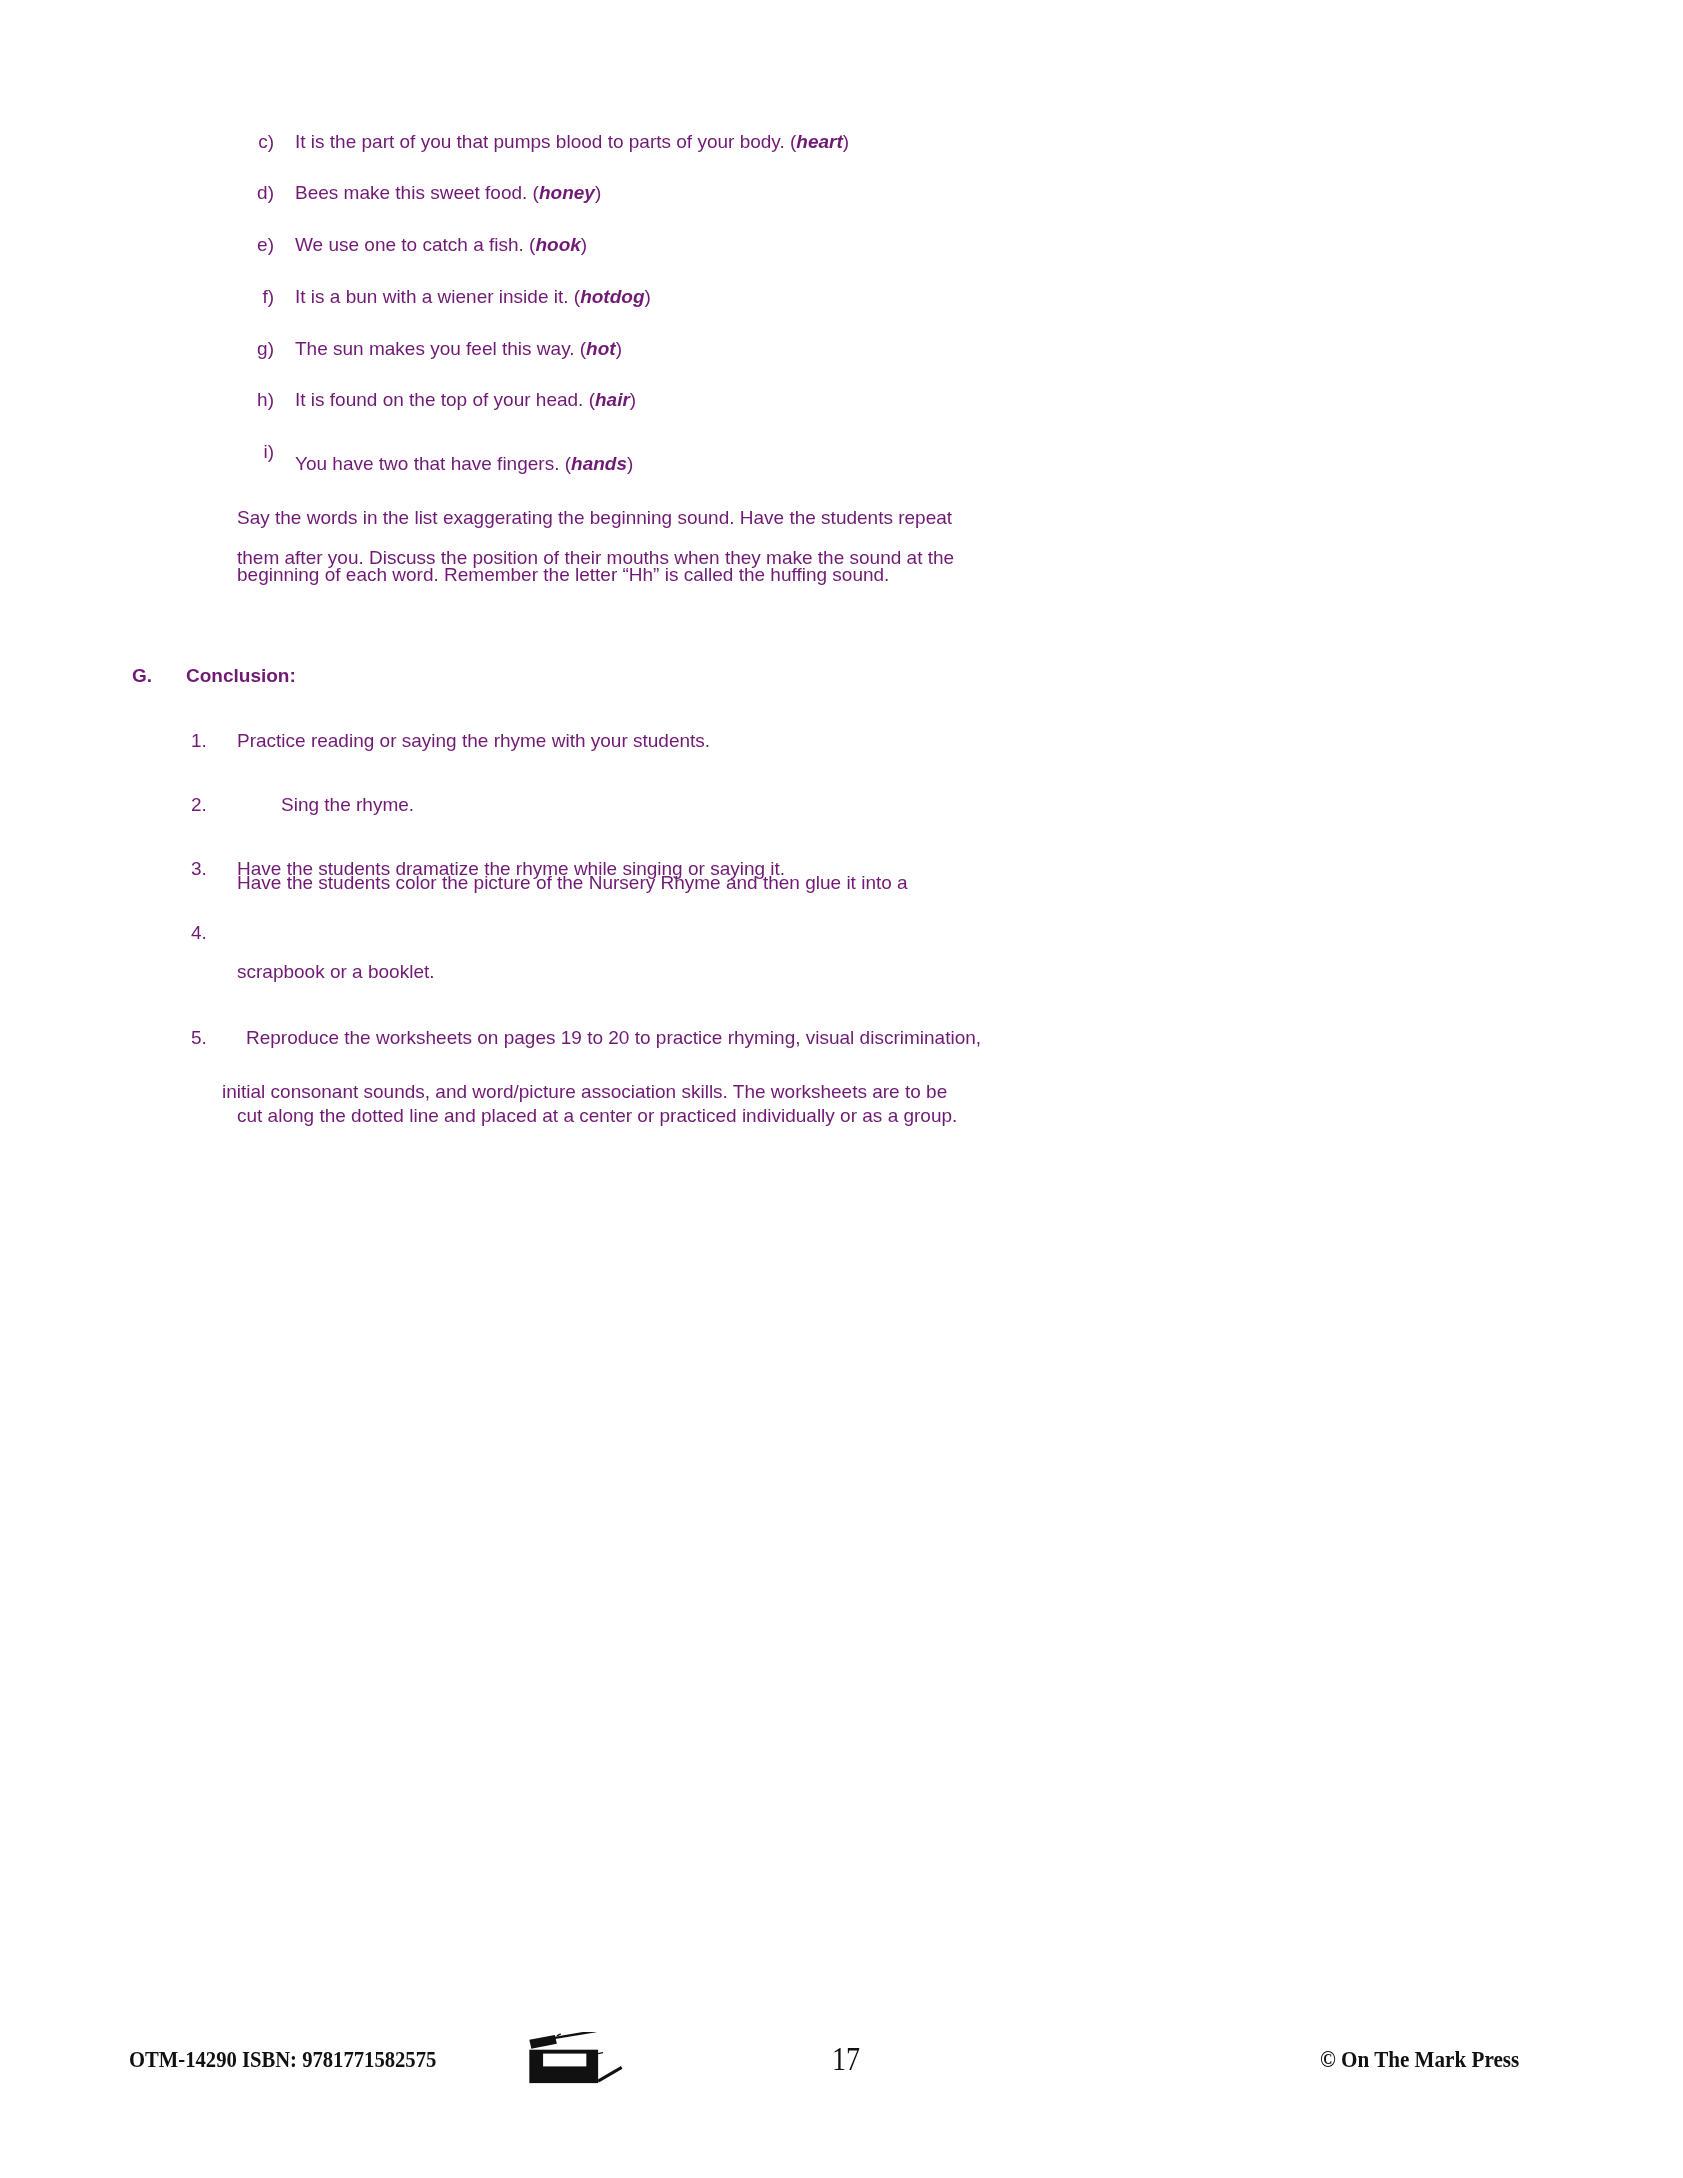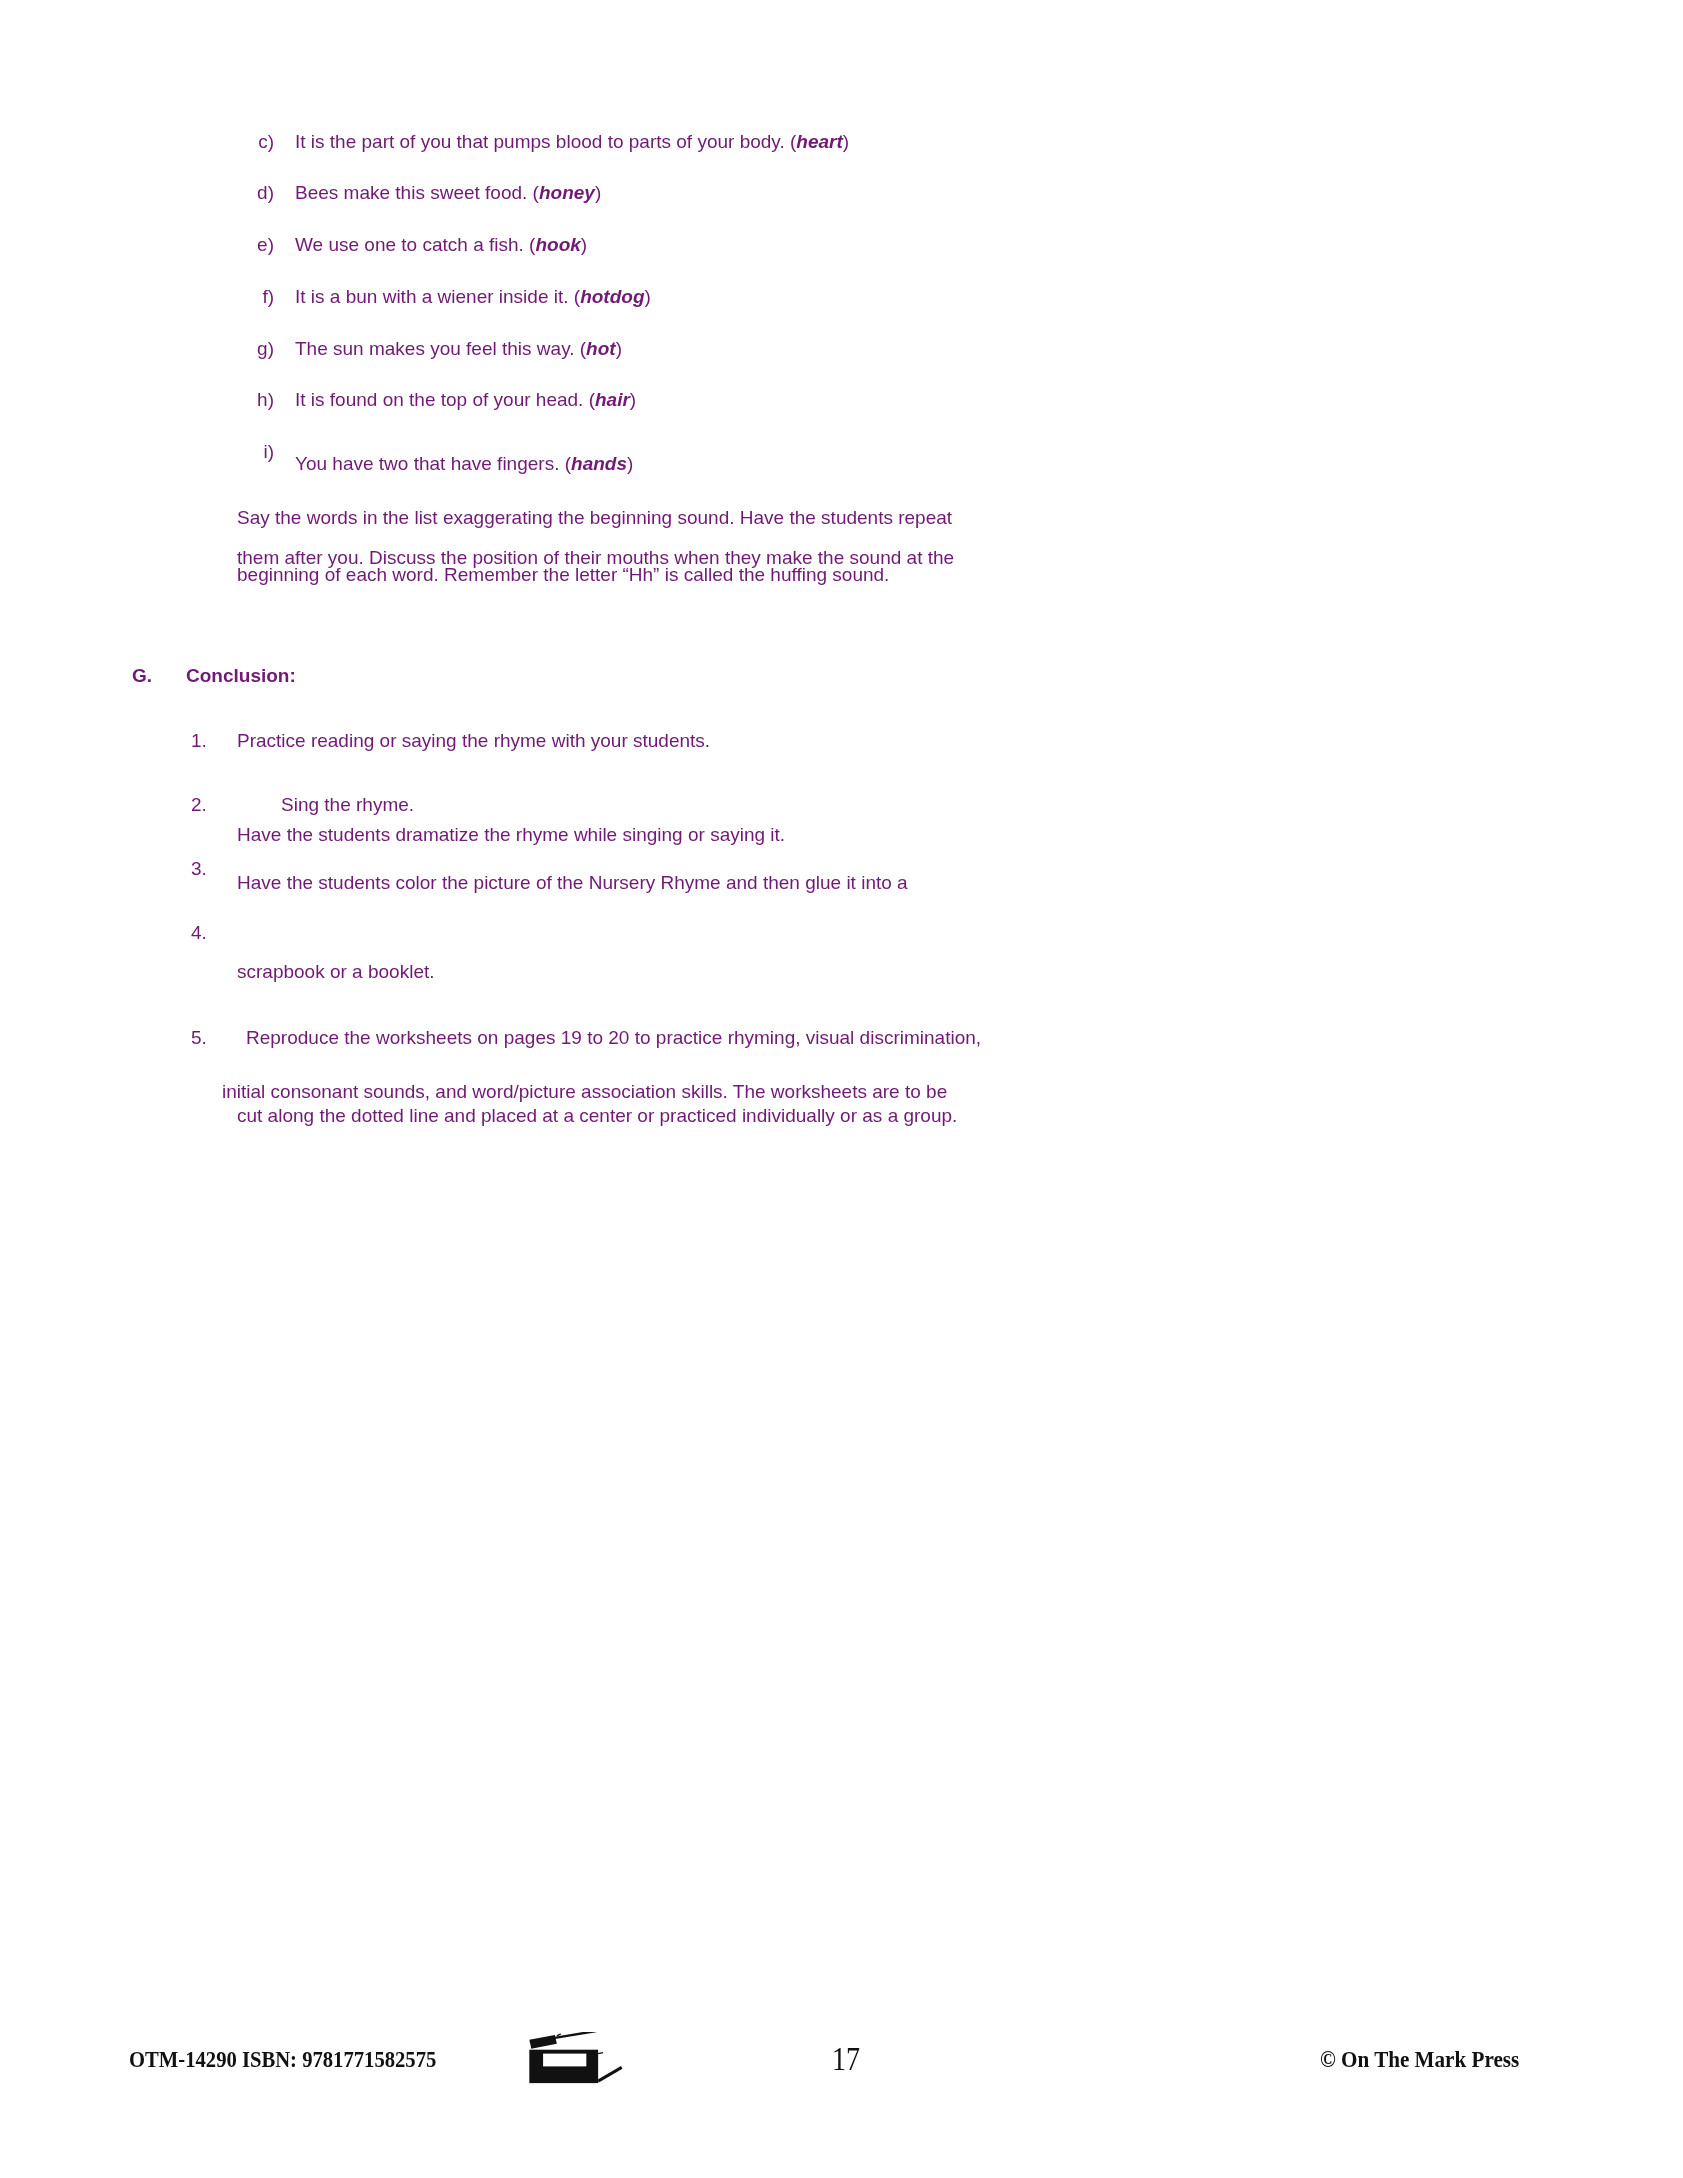--- a/index.html
+++ b/index.html
@@ -71,21 +71,21 @@
     <div>
       <div class="ln" style="left:191px; top:726px;">1.</div>
       <div class="ln" style="left:237px; top:726px;">Practice reading or saying the rhyme with your students.</div>
     </div>
     <div>
       <div class="ln" style="left:191px; top:790px;">2.</div>
       <div class="ln" style="left:237px; top:790px;margin-left:44px;">Sing the rhyme.</div>
     </div>
     <div>
       <div class="ln" style="left:191px; top:854px;">3.</div>
-      <div class="ln" style="left:237px; top:820px;">Have the students dramatize the rhyme while singing or saying it.</div>
+      <div class="ln" style="left:237px; top:854px;">Have the students dramatize the rhyme while singing or saying it.</div>
     </div>
     <div>
       <div class="ln" style="left:191px; top:918px;">4.</div>
       <div class="ln" style="left:237px; top:868px;">Have the students color the picture of the Nursery Rhyme and then glue it into a</div>
       <div class="ln" style="left:237px; top:957px;">scrapbook or a booklet.</div>
     </div>
     <div>
       <div class="ln" style="left:191px; top:1023px;">5.</div>
       <div class="ln" style="left:237px; top:1023px;margin-left:9px;">Reproduce the worksheets on pages 19 to 20 to practice rhyming, visual discrimination,</div>
       <div class="ln" style="left:222px; top:1062px;margin-top:15px;">initial consonant sounds, and word/picture association skills. The worksheets are to be</div>

